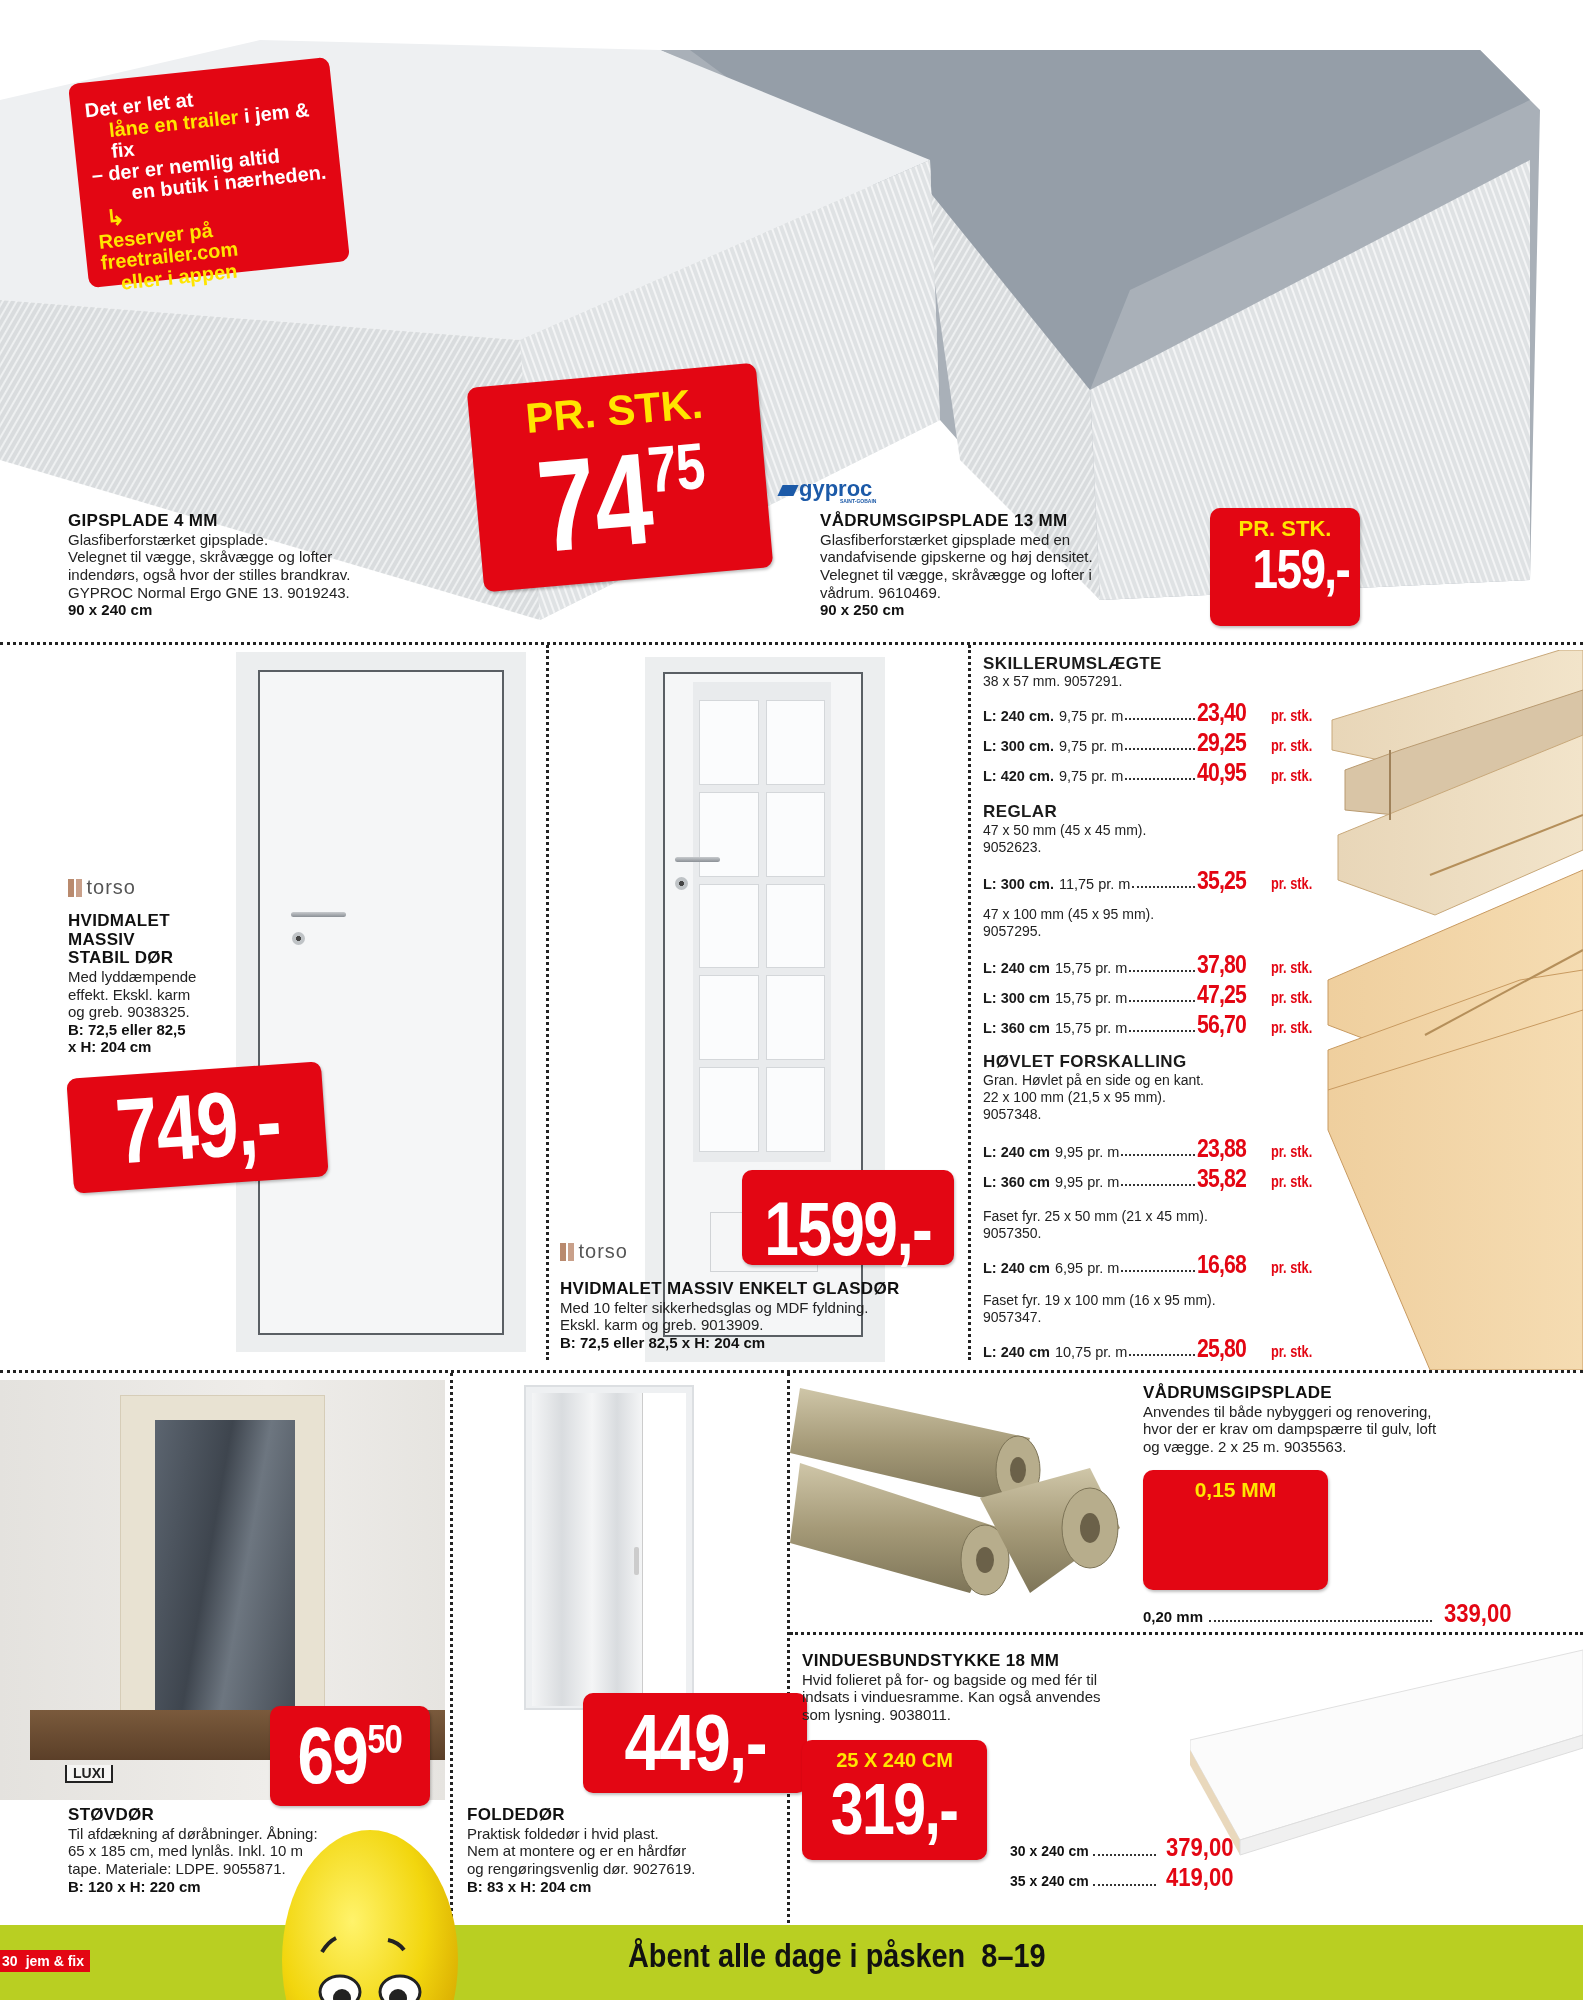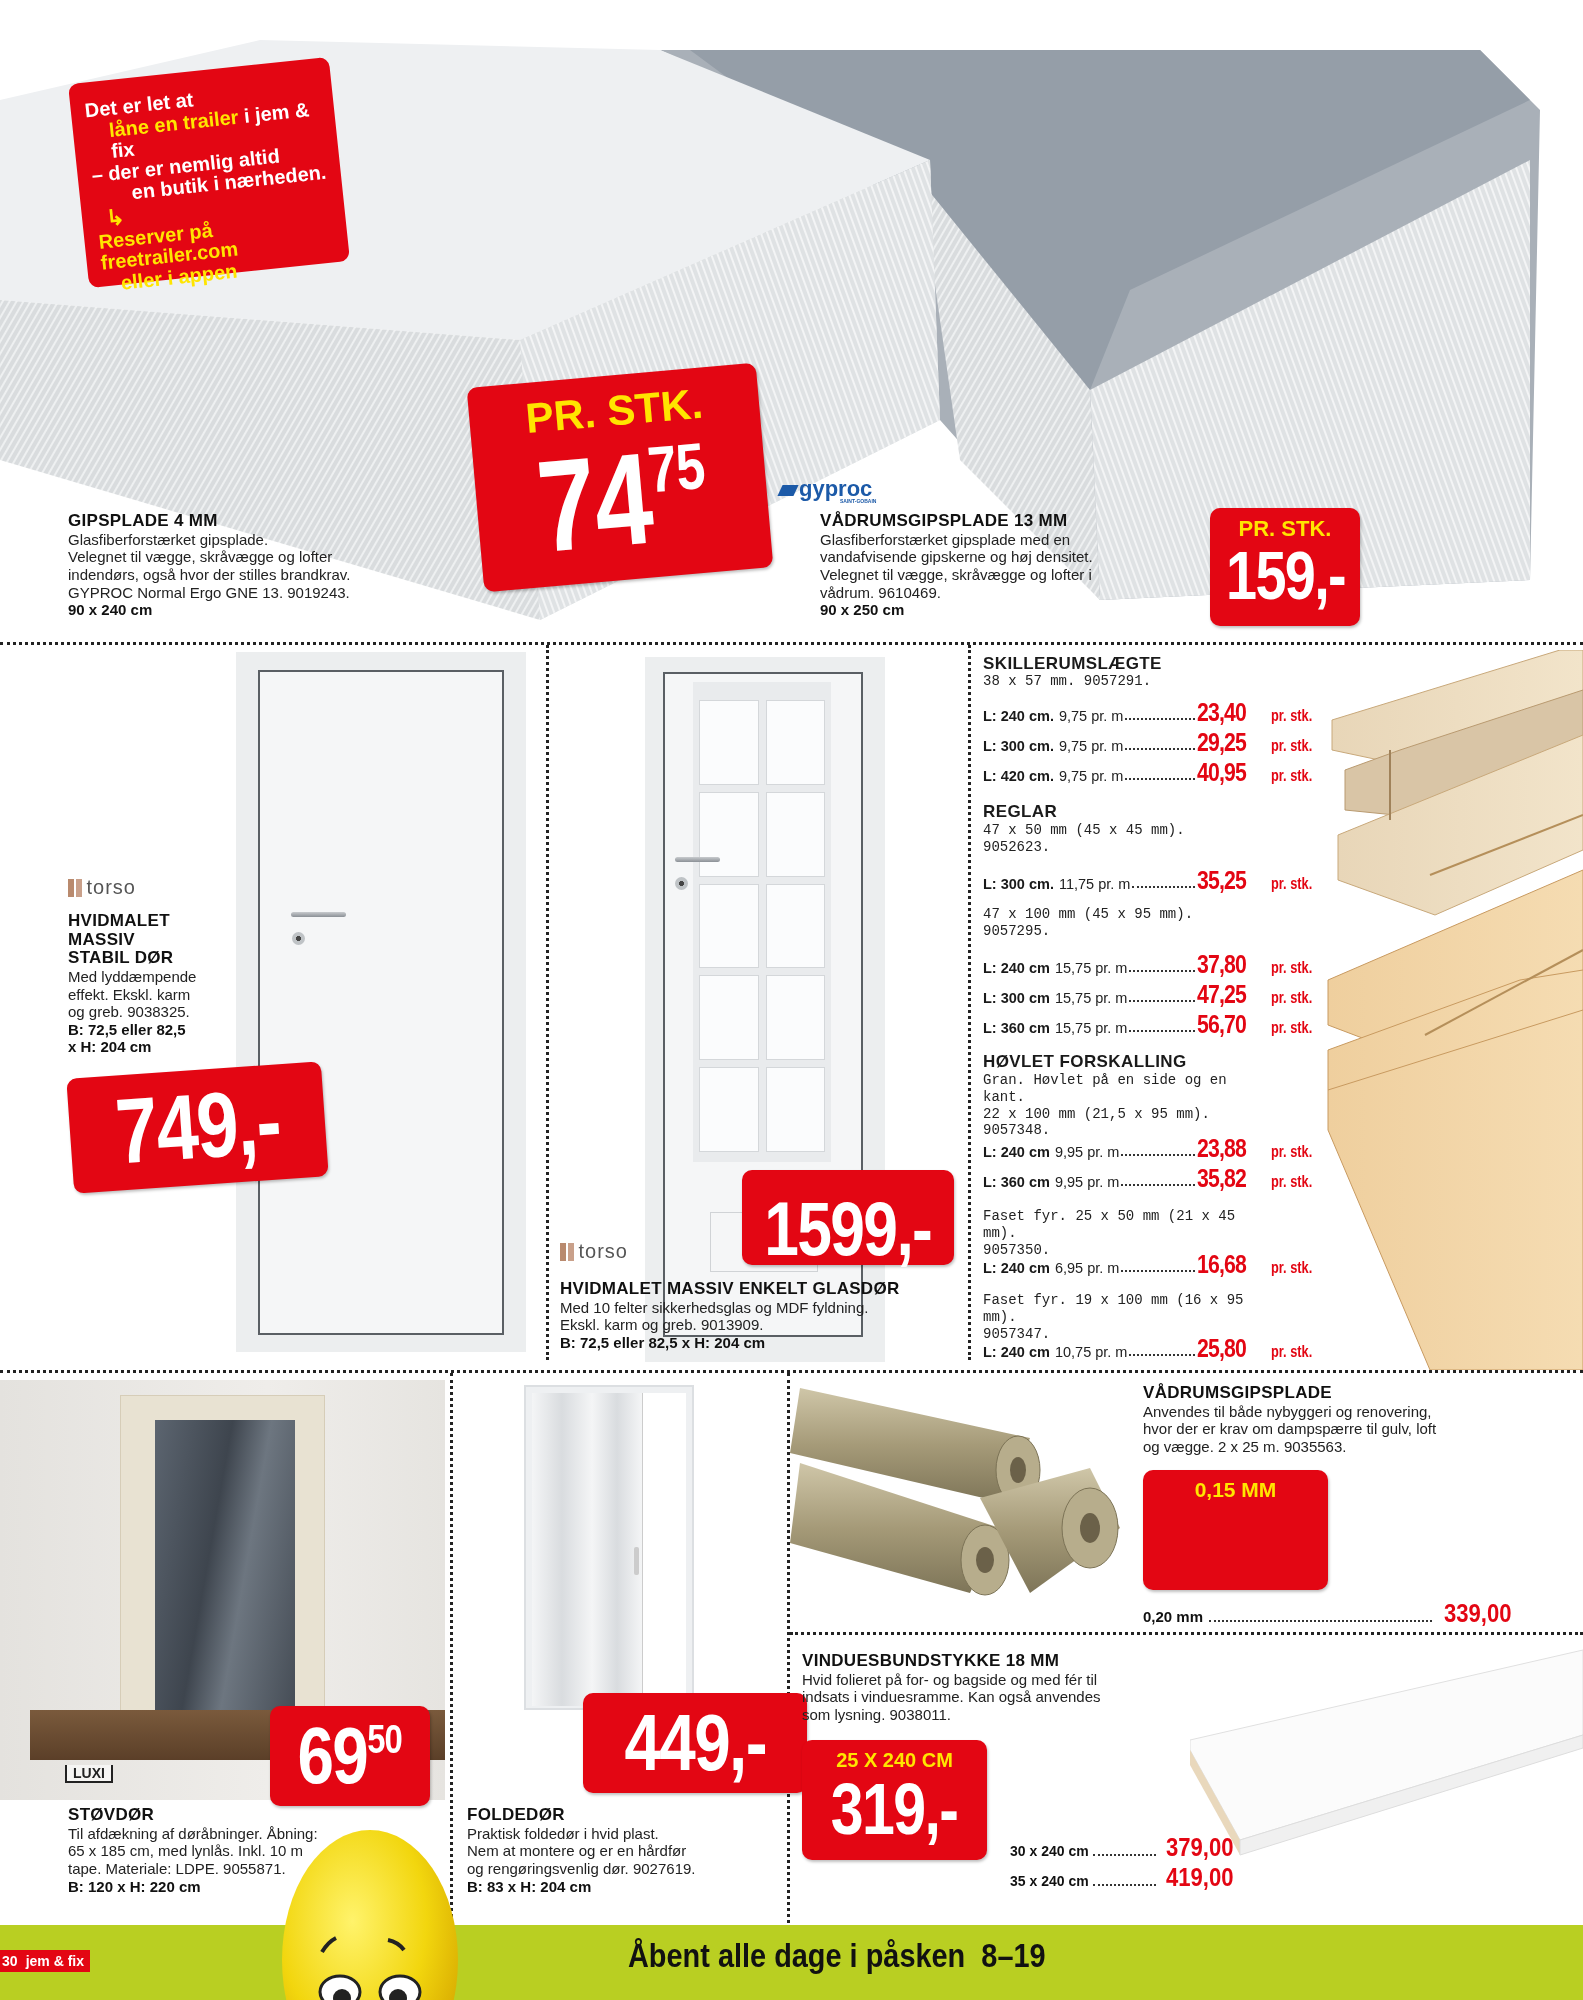--- a/index.html
+++ b/index.html
@@ -24,21 +24,21 @@
   .sup { font-size: 0.5em; vertical-align: top; position: relative; top: 0.08em; letter-spacing: -1px; }
 
   
   .lrow { position: absolute; left: 983px; width: 340px; height: 28px; font-size: 14.5px; white-space: nowrap; display: flex; align-items: baseline; }
   .lrow .len { font-weight: 900; margin-right: 5px; }
   .lrow .ppm { color: #222; }
   .lrow .dots { flex: 1; border-bottom: 2px dotted #333; margin: 0 2px; height: 1px; align-self: flex-end; margin-bottom: 6px; min-width: 6px;}
   .lrow .price { color: #e30613; font-weight: 900; font-size: 25px; letter-spacing: -1px; transform: scaleX(0.85); transform-origin: left; display: inline-block; width: 80px; }
   .lrow .unit { color: #e30613; font-weight: 700; font-size: 16px; transform: scaleX(0.8); transform-origin: left; display: inline-block; margin-left: -6px; }
   .lhead { position: absolute; left: 983px; font-weight: 900; font-size: 17px; letter-spacing: 0.4px; }
-  .ldesc { position: absolute; left: 983px; font-size: 14px; line-height: 1.2; color: #222; width: 290px; font-family: Liberation Mono, monospace; }
+  .ldesc { position: absolute; left: 983px; font-size: 14px; line-height: 1.2; color: #222; width: 290px; }
 
   
   .door-frame { position: absolute; background: #eceeef; }
   .door-leaf { position: absolute; background: #f5f6f7; border: 2px solid #5a5f64; }
   .handle { position: absolute; height: 5px; background: linear-gradient(#c8cbce, #8b9096); border-radius: 3px; }
   .rose { position: absolute; width: 13px; height: 13px; border-radius: 50%; background: radial-gradient(#444 25%, #bfc3c6 30%); }
 
   
   .footer { position: absolute; left: 0; top: 1925px; width: 1583px; height: 75px; background: #b9cf22; }
 </style>
@@ -102,21 +102,21 @@
     <div class="ptitle">VÅDRUMSGIPSPLADE 13 MM</div>
     <div class="pdesc">Glasfiberforstærket gipsplade med en</div>
     <div class="pdesc">vandafvisende gipskerne og høj densitet.</div>
     <div class="pdesc">Velegnet til vægge, skråvægge og lofter i</div>
     <div class="pdesc">vådrum. 9610469.</div>
     <div class="pdim">90 x 250 cm</div>
   </div>
 
   <div class="badge" style="left:1210px;top:508px;width:150px;height:118px;">
     <div class="sub" style="font-size:22px;margin-top:8px;">PR. STK.</div>
-    <div style="font-size:68px;margin-top:-6px;font-weight:900;"><span class="big">159,-</span></div>
+    <div style="font-size:56px;margin-top:-6px;font-weight:900;text-align:right;"><span class="big">159,-</span></div>
   </div>
 </div>
 
 <div class="hsep" style="left:0;top:642px;width:1583px;"></div>
 <div class="vsep" style="left:546px;top:645px;height:715px;"></div>
 <div class="vsep" style="left:968px;top:645px;height:715px;"></div>
 <div class="hsep" style="left:0;top:1370px;width:1583px;"></div>
 <div class="vsep" style="left:450px;top:1373px;height:550px;"></div>
 <div class="vsep" style="left:787px;top:1373px;height:550px;"></div>
 <div class="hsep" style="left:790px;top:1632px;width:793px;"></div>

